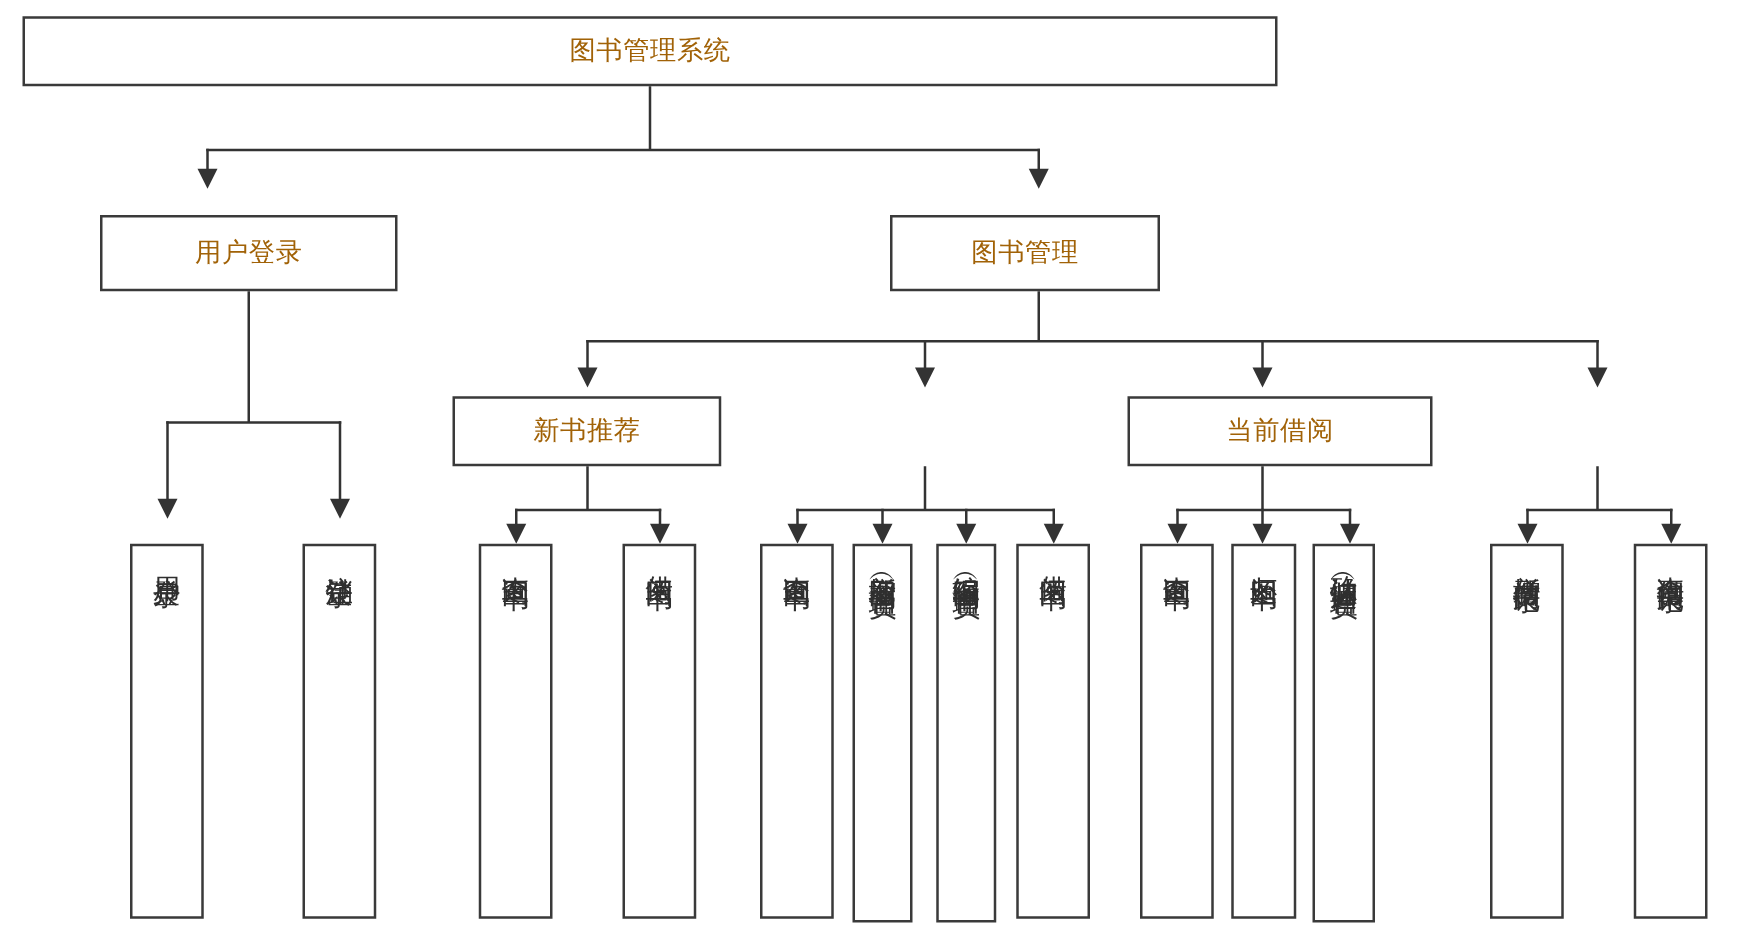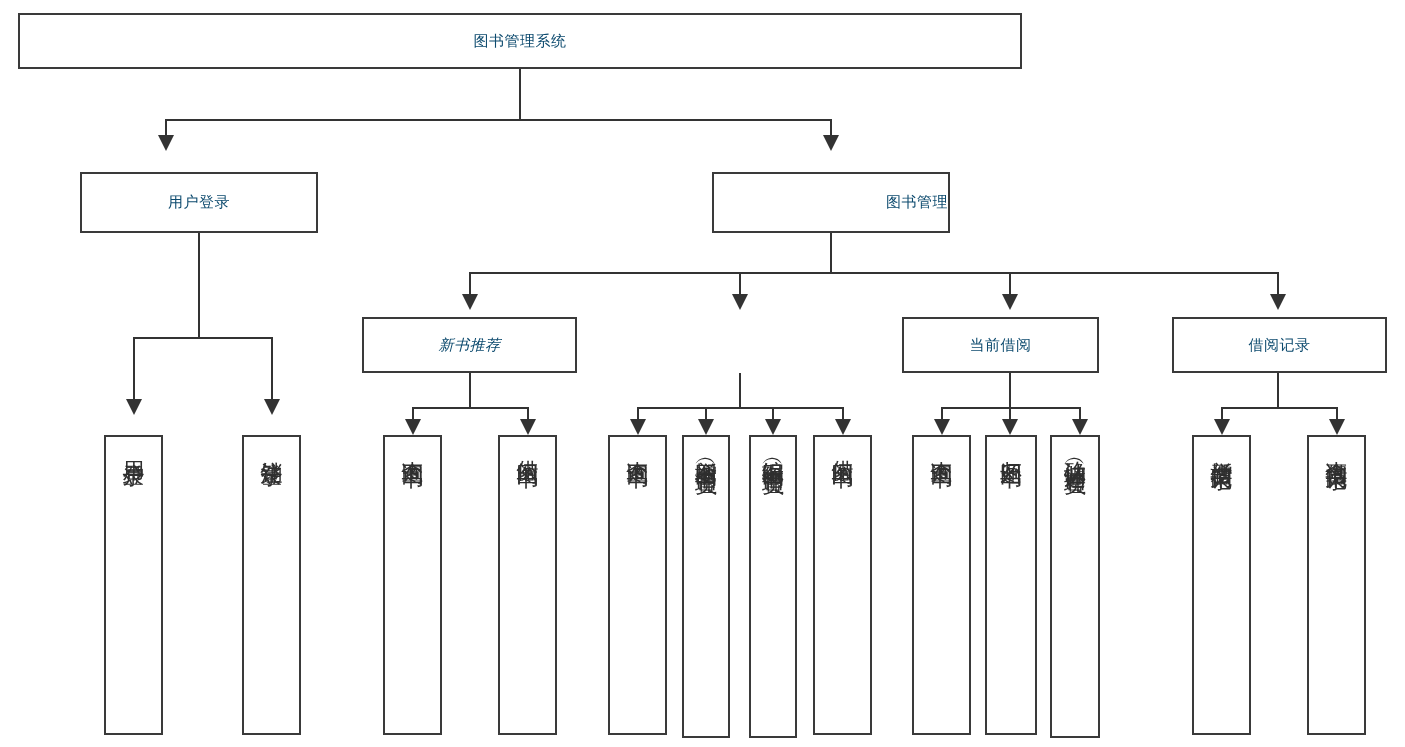--- a/index.html
+++ b/index.html
@@ -26,24 +26,24 @@
     border: 2px solid #3a3a3a;
     display: flex;
     align-items: center;
     justify-content: center;
     text-align: center;
   }
   .node.root {
     border-width: 2px;
   }
   .node .lbl-h {
-    font-size: 15px;
+    font-size: 21px;
     line-height: 1.1;
     letter-spacing: 0.5px;
-    color: #0c4a6e;
+    color: #a16207;
     white-space: nowrap;
   }
   .node.leaf {
     align-items: flex-start;
     justify-content: center;
     padding-top: 6px;
   }
   .node.leaf .lbl-v {
     writing-mode: vertical-rl;
     text-orientation: upright;
@@ -95,21 +95,21 @@
 
   <div class="conn vline" style="left:165px; top:119px; width:2px; height:18px;"></div>
   <div class="conn vline" style="left:830px; top:119px; width:2px; height:18px;"></div>
   <div class="arrow" style="left:158px; top:135px;"></div>
   <div class="arrow" style="left:823px; top:135px;"></div>
 
   <div class="node" style="left:80px; top:172px; width:238px; height:61px;">
     <span class="lbl-h">用户登录</span>
   </div>
 
-  <div class="node" style="left:712px; top:172px; width:238px; height:61px;justify-content:flex-end;">
+  <div class="node" style="left:712px; top:172px; width:216px; height:61px;">
     <span class="lbl-h">图书管理</span>
   </div>
 
   <div class="conn vline" style="left:198px; top:233px; width:2px; height:105px;"></div>
   <div class="conn hline" style="left:133px; top:337px; width:140px; height:2px;"></div>
   <div class="conn vline" style="left:133px; top:337px; width:2px; height:64px;"></div>
   <div class="conn vline" style="left:271px; top:337px; width:2px; height:64px;"></div>
   <div class="arrow" style="left:126px; top:399px;"></div>
   <div class="arrow" style="left:264px; top:399px;"></div>
 
@@ -117,28 +117,25 @@
   <div class="conn hline" style="left:469px; top:272px; width:810px; height:2px;"></div>
   <div class="conn vline" style="left:469px; top:272px; width:2px; height:24px;"></div>
   <div class="conn vline" style="left:739px; top:272px; width:2px; height:24px;"></div>
   <div class="conn vline" style="left:1009px; top:272px; width:2px; height:24px;"></div>
   <div class="conn vline" style="left:1277px; top:272px; width:2px; height:24px;"></div>
   <div class="arrow" style="left:462px; top:294px;"></div>
   <div class="arrow" style="left:732px; top:294px;"></div>
   <div class="arrow" style="left:1002px; top:294px;"></div>
   <div class="arrow" style="left:1270px; top:294px;"></div>
 
-  <div class="node" style="left:362px; top:317px; width:215px; height:56px;font-style:italic;">
+  <div class="node" style="left:362px; top:317px; width:215px; height:56px;">
     <span class="lbl-h">新书推荐</span>
   </div>
-  <div class="node" style="left:902px; top:317px; width:197px; height:56px;">
+  <div class="node" style="left:902px; top:317px; width:244px; height:56px;">
     <span class="lbl-h">当前借阅</span>
-  </div>
-  <div class="node" style="left:1172px; top:317px; width:215px; height:56px;">
-    <span class="lbl-h">借阅记录</span>
   </div>
 
   <div class="conn vline" style="left:469px; top:373px; width:2px; height:35px;"></div>
   <div class="conn hline" style="left:412px; top:407px; width:117px; height:2px;"></div>
   <div class="conn vline" style="left:412px; top:407px; width:2px; height:14px;"></div>
   <div class="conn vline" style="left:527px; top:407px; width:2px; height:14px;"></div>
   <div class="arrow" style="left:405px; top:419px;"></div>
   <div class="arrow" style="left:520px; top:419px;"></div>
 
   <div class="conn vline" style="left:739px; top:373px; width:2px; height:35px;"></div>

